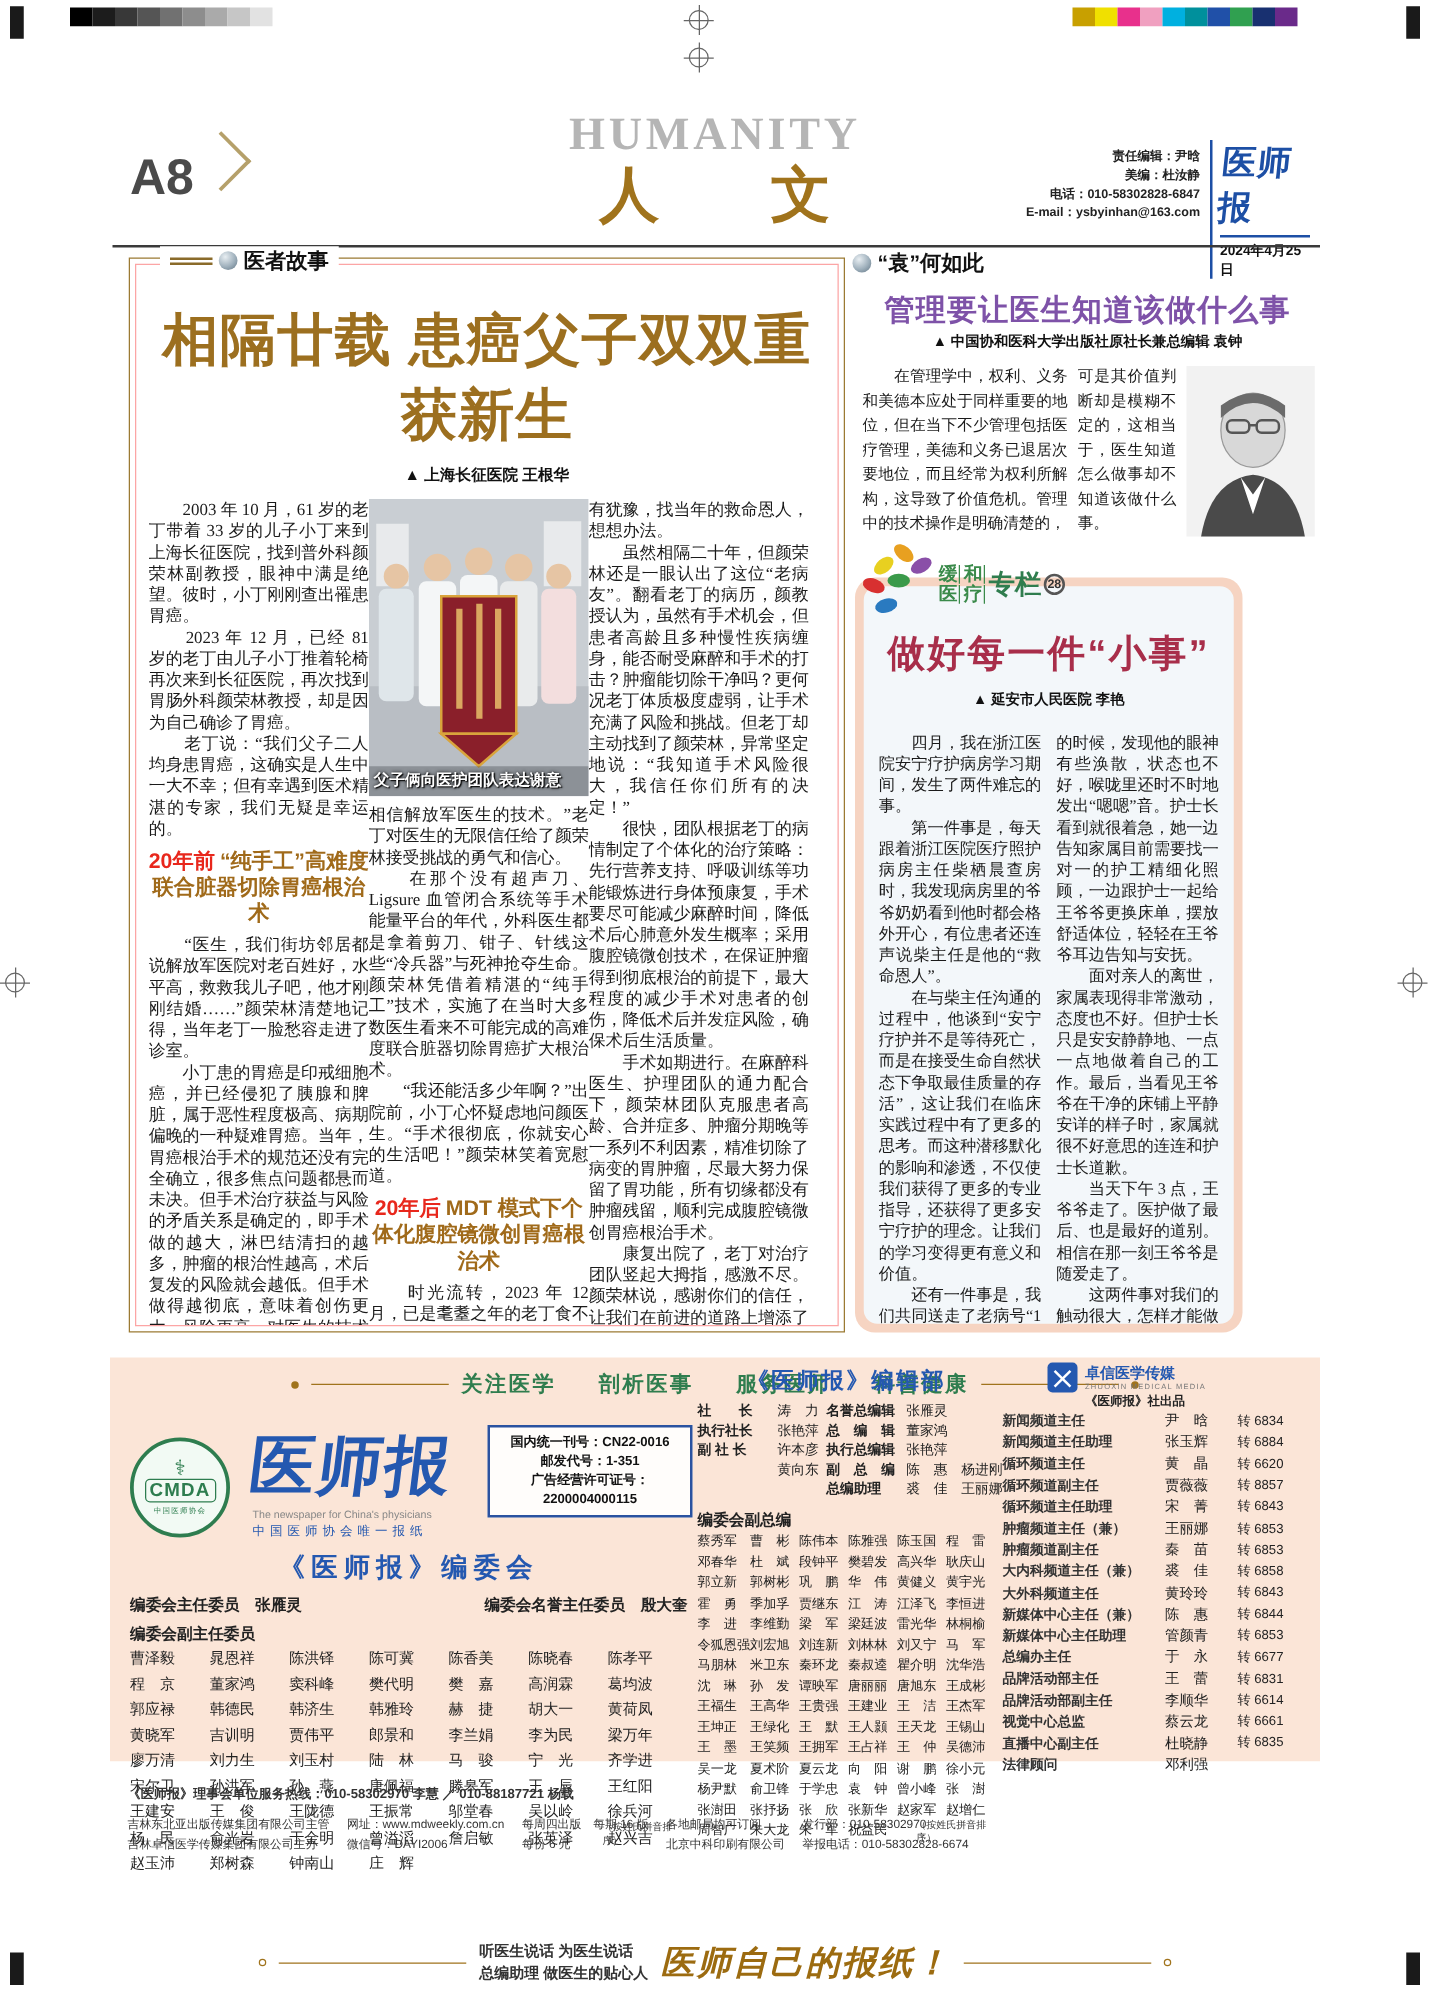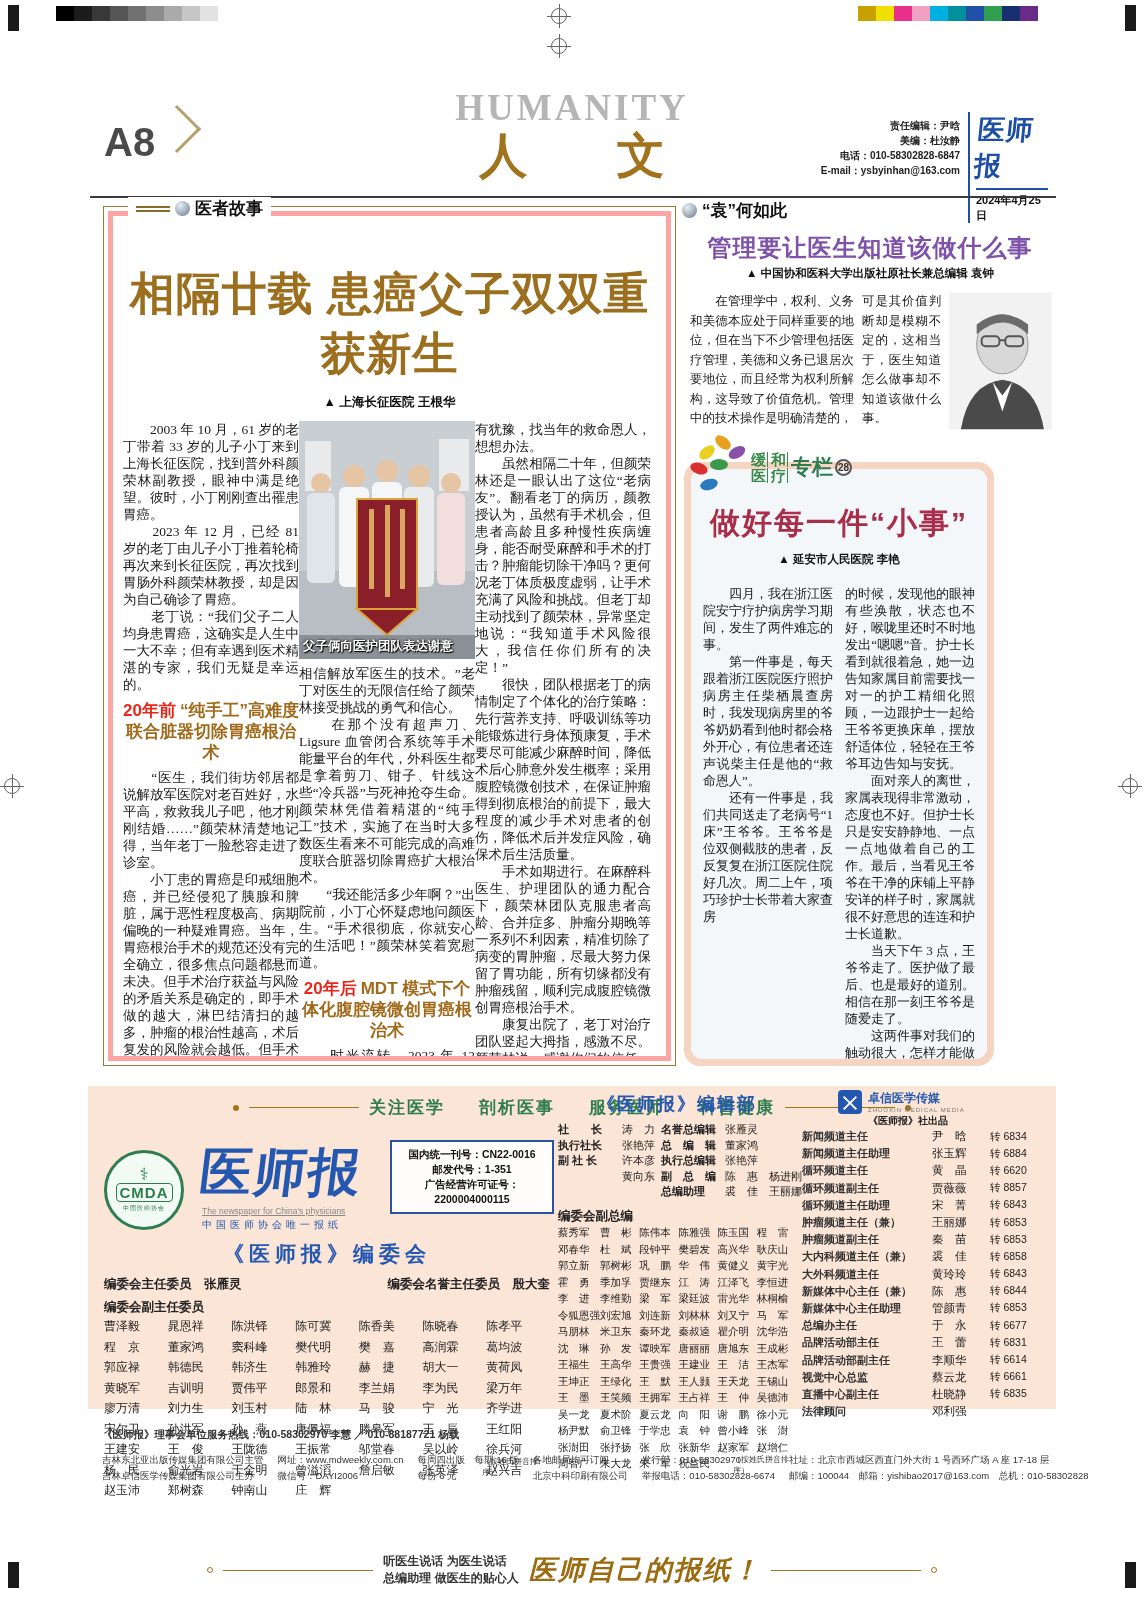--- a/index.html
+++ b/index.html
@@ -34,21 +34,21 @@
   
   .tag { position:absolute; display:flex; align-items:center; gap:5px; background:#fff; padding:0 8px; z-index:5;
          font-size:17px; font-weight:bold; color:#111; }
   .ball { width:15px; height:15px; border-radius:50%;
           background:radial-gradient(circle at 35% 30%, #e8eef2, #9fb0bc 55%, #5f7382); }
   .tag-line { width:34px; height:6px; border-top:2px solid #8a6b2a; border-bottom:2px solid #8a6b2a; }
 
   
   .story-box { position:absolute; left:103px; top:206px; width:573px; height:860px;
                border:1px solid #9b7a33; padding:4px; }
-  .story-inner { width:100%; height:100%; border:5px solid #fca5a5; padding:22px 10px; overflow:hidden; }
+  .story-inner { width:100%; height:100%; border:1px solid #fca5a5; padding:4px 10px; overflow:hidden; }
   .story-headline { margin-top:26px; text-align:center; font-size:45px; font-weight:900;
                     color:#9c6f1f; letter-spacing:1px; }
   .story-byline { margin-top:10px; text-align:center; font-size:12.5px; font-weight:bold; color:#111; }
   .cols { display:flex; margin-top:10px; height:712px; overflow:hidden; }
   .col { width:176px; overflow:hidden; }
   .bp { text-align:justify; font-family:"Liberation Serif","DejaVu Serif",serif;
         font-size:13.5px; line-height:17px; color:#1a1a1a; }
   .subhead { text-align:center; font-size:17px; line-height:21px; font-weight:900;
              color:#a06a1a; margin:7px 0 6px 0; }
   .subhead .era { color:#e8271c; margin-right:4px; }
@@ -95,21 +95,21 @@
   .navitems { display:flex; gap:34px; font-size:17px; font-weight:900; color:#2f7d4e; letter-spacing:2px; }
 
   .f-left { position:absolute; left:14px; top:38px; width:450px; }
   .cmda { position:absolute; left:2px; top:26px; width:80px; height:80px; border:3px solid #2e7d4f; border-radius:50%;
           background:#f2faf4; display:flex; flex-direction:column; align-items:center; justify-content:center; color:#2e7d4f; }
   .cmda .sym { font-size:17px; line-height:16px; }
   .cmda .t { font-size:15px; font-weight:900; letter-spacing:1px; border:1.5px solid #2e7d4f; border-radius:4px; padding:0 3px; }
   .cmda .mini { font-size:6px; letter-spacing:1px; margin-top:2px; }
   .brand { position:absolute; left:98px; top:14px; font-size:52px; font-weight:900; color:#2458b0;
            transform:skewX(-7deg); letter-spacing:2px; font-family:"DejaVu Serif", serif; }
-  .brand-en { position:absolute; left:100px; top:82px; font-size:8.5px; color:#888;text-decoration:underline; }
+  .brand-en { position:absolute; left:100px; top:82px; font-size:8.5px; color:#888; }
   .brand-cn { position:absolute; left:100px; top:94px; font-size:10px; font-weight:normal; color:#2458b0; letter-spacing:4px; }
   .infobox { position:absolute; left:288px; top:16px; width:164px; border:2px solid #2a52a0; background:#fffdfb;
              padding:5px 3px; text-align:center; font-size:10.5px; font-weight:bold; line-height:15px; color:#111; }
   .bwh-title { position:absolute; left:0; top:116px; width:450px; text-align:center;
                font-size:21px; font-weight:900; color:#2458b0; letter-spacing:5px; font-family:"DejaVu Serif",serif; }
   .heads-row { position:absolute; left:2px; top:152px; width:446px; display:flex; justify-content:space-between;
                font-size:12.5px; font-weight:bold; color:#222; }
   .vice-title { position:absolute; left:2px; top:175px; font-size:12.5px; font-weight:bold; color:#222; }
   .grid7 { position:absolute; left:2px; top:194px; width:446px; display:grid;
            grid-template-columns:repeat(7,1fr); row-gap:3.5px; font-size:12px; color:#222; }
@@ -328,20 +328,21 @@
   </div>
 
   <div class="xs-box">
     <div class="xs-inner">
       <div class="xs-headline">做好每一件“小事”</div>
       <div class="xs-byline">▲ 延安市人民医院 李艳</div>
       <div class="xs-cols">
         <div class="xs-col">
             <p class="bp">　　四月，我在浙江医院安宁疗护病房学习期间，发生了两件难忘的事。</p>
             <p class="bp">　　第一件事是，每天跟着浙江医院医疗照护病房主任柴栖晨查房时，我发现病房里的爷爷奶奶看到他时都会格外开心，有位患者还连声说柴主任是他的“救命恩人”。</p>
+            <p class="bp">　　在与柴主任沟通的过程中，他谈到“安宁疗护并不是等待死亡，而是在接受生命自然状态下争取最佳质量的存活”，这让我们在临床实践过程中有了更多的思考。而这种潜移默化的影响和渗透，不仅使我们获得了更多的专业指导，还获得了更多安宁疗护的理念。让我们的学习变得更有意义和价值。</p>
             <p class="bp">　　还有一件事是，我们共同送走了老病号“1 床”王爷爷。王爷爷是位双侧截肢的患者，反反复复在浙江医院住院好几次。周二上午，项巧珍护士长带着大家查房</p>
           </div>
         <div class="xs-col">
             <p class="bp">的时候，发现他的眼神有些涣散，状态也不好，喉咙里还时不时地发出“嗯嗯”音。护士长看到就很着急，她一边告知家属目前需要找一对一的护工精细化照顾，一边跟护士一起给王爷爷更换床单，摆放舒适体位，轻轻在王爷爷耳边告知与安抚。</p>
             <p class="bp">　　面对亲人的离世，家属表现得非常激动，态度也不好。但护士长只是安安静静地、一点一点地做着自己的工作。最后，当看见王爷爷在干净的床铺上平静安详的样子时，家属就很不好意思的连连和护士长道歉。</p>
             <p class="bp">　　当天下午 3 点，王爷爷走了。医护做了最后、也是最好的道别。相信在那一刻王爷爷是随爱走了。</p>
             <p class="bp">　　这两件事对我们的触动很大，怎样才能做到全心全意地服务患者。其实就在日常，就在细节里，我们只要做好每一件细微的小事，也许不经意间，就是为患者做了一件大事。</p>
           </div>
       </div>
     </div>
@@ -698,24 +699,20 @@
         <div>每份 6 元</div>
       </div>
         <div class="bc">
         <div>各地邮局均可订阅</div>
         <div>北京中科印刷有限公司</div>
       </div>
         <div class="bc">
         <div>发行部：010-58302970</div>
         <div>举报电话：010-58302828-6674</div>
       </div>
-        <div class="bc">
-        <div>社址：北京市西城区西直门外大街 1 号西环广场 A 座 17-18 层</div>
-        <div>邮编：100044　邮箱：yishibao2017@163.com　总机：010-58302828</div>
-      </div>
       </div>
   </div>
 
   <div class="tagline">
     <span class="dot"></span>
     <span class="ln"></span>
     <div class="tl-small">
       <div>听医生说话 为医生说话</div>
       <div>总编助理 做医生的贴心人</div>
     </div>

